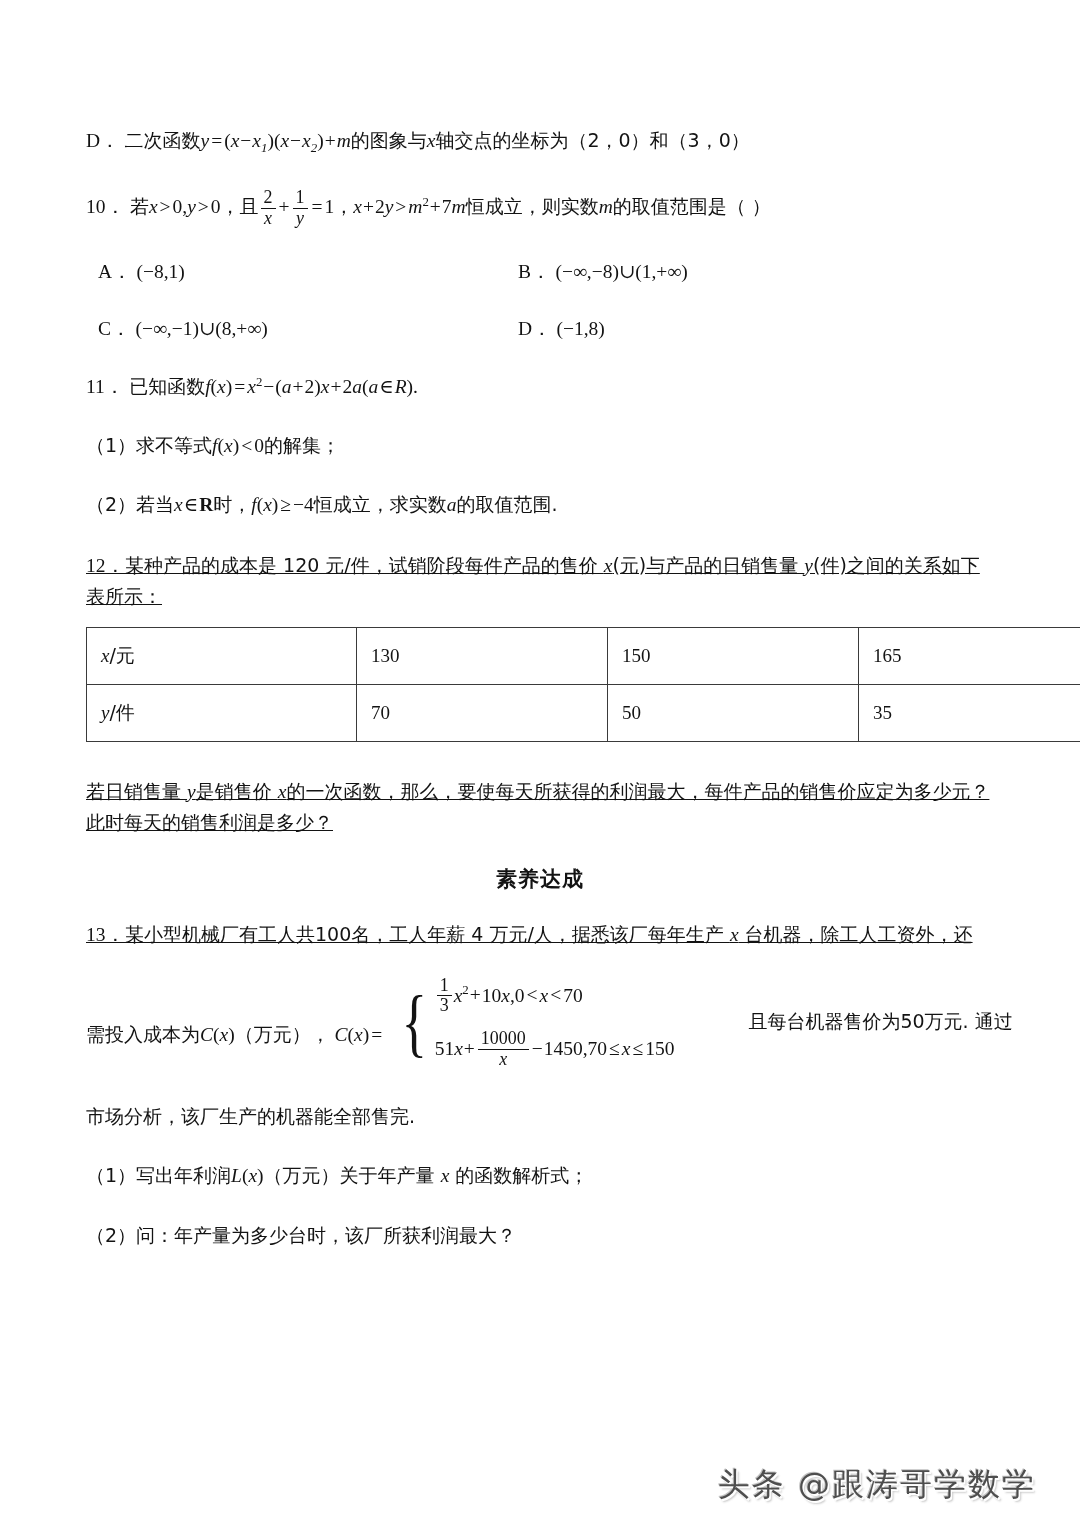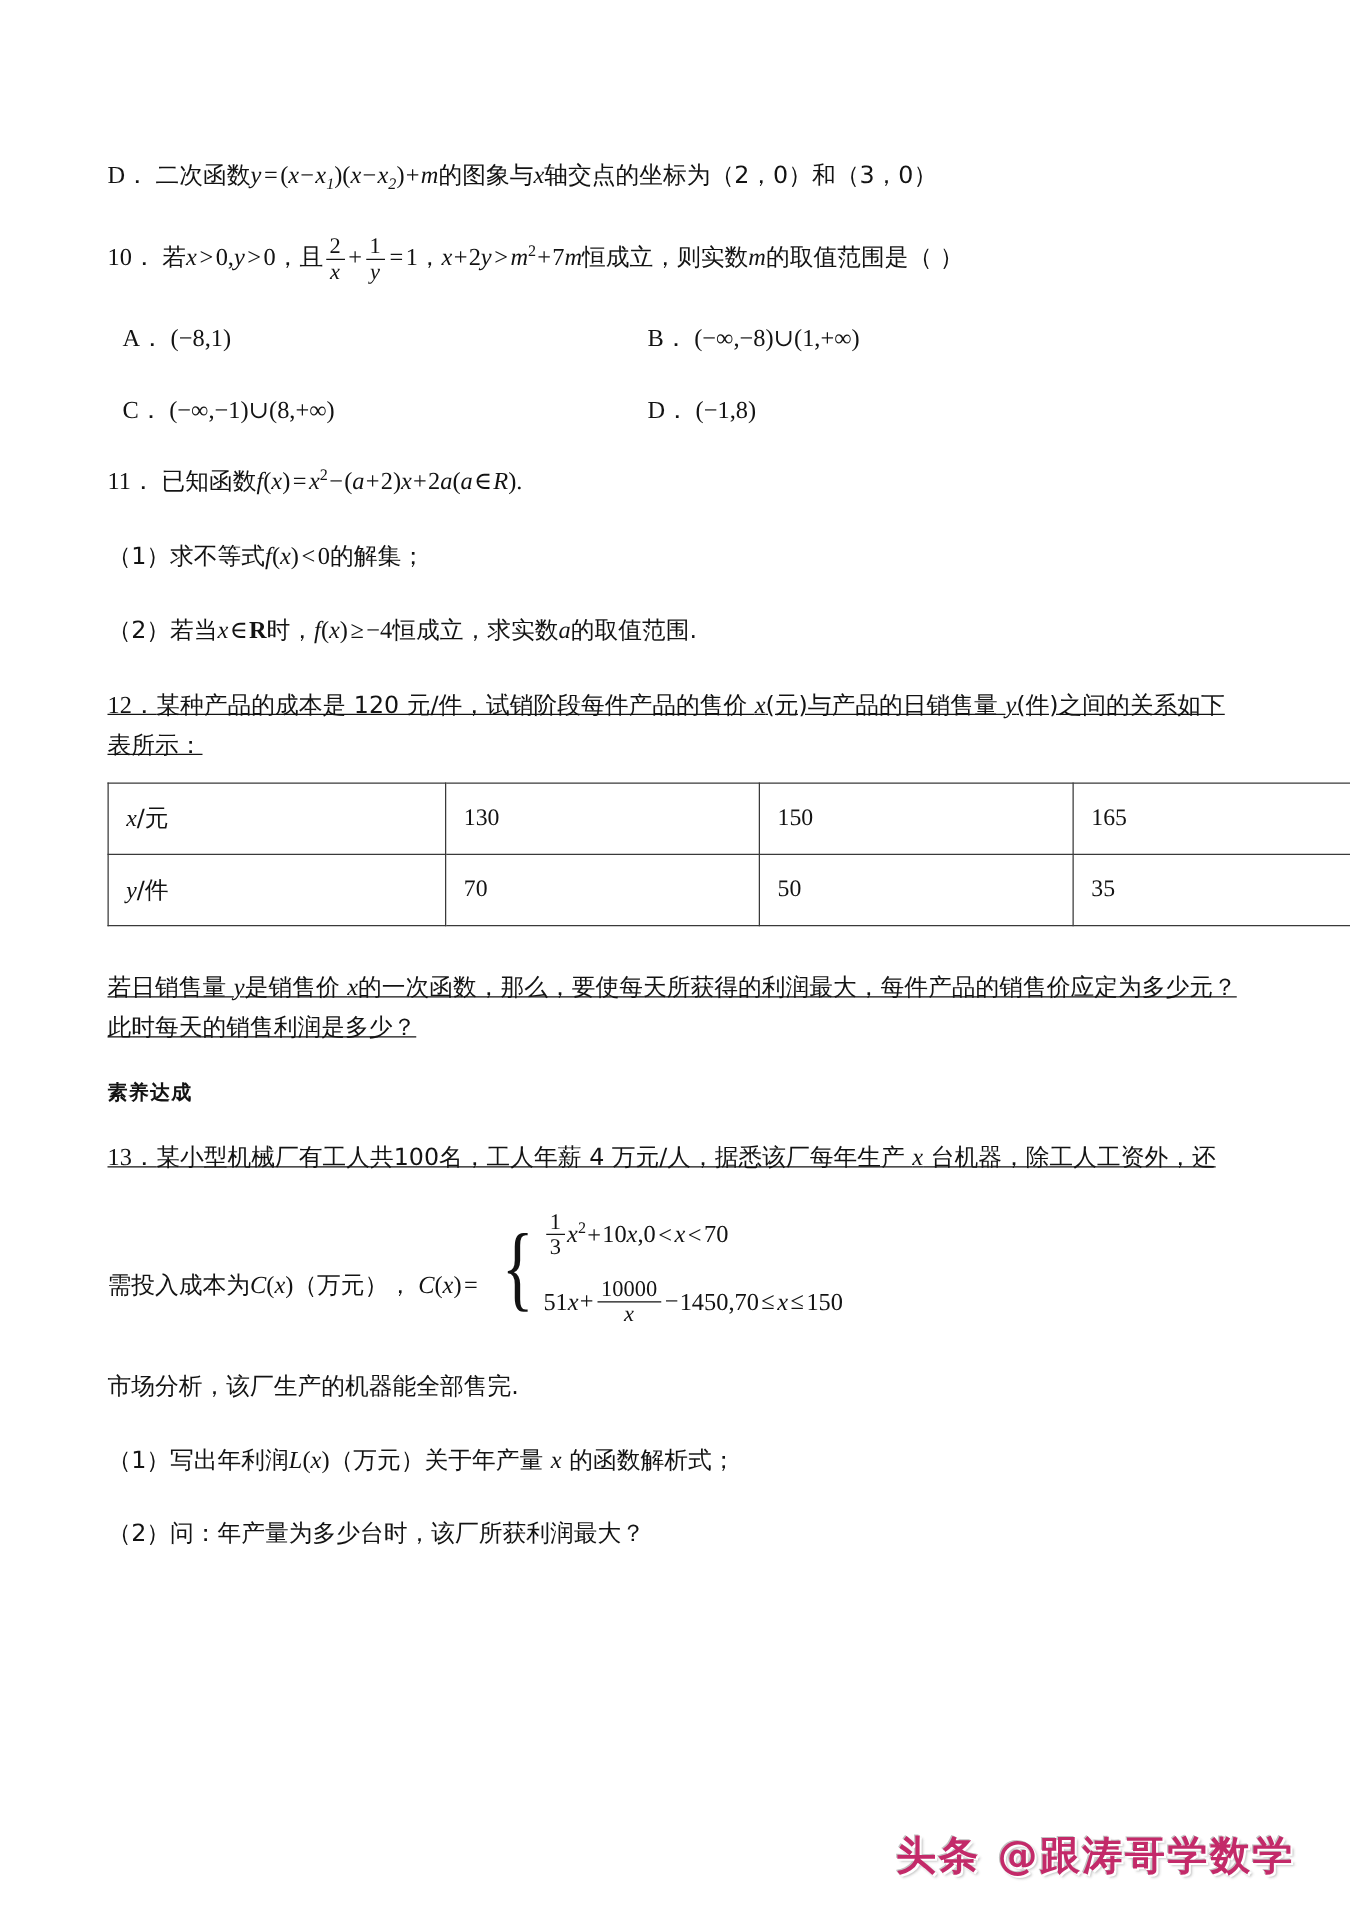--- a/index.html
+++ b/index.html
@@ -117,23 +117,24 @@
     font-size: 19px;
     vertical-align: middle;
   }
   table.dtable td.c0 { width: 241px; }
   table.dtable td.c1 { width: 222px; }
   table.dtable td.c2 { width: 222px; }
   table.dtable td.c3 { width: 221px; }
 
   
   .section-head {
+    text-align: center;
     font-family: "DejaVu Sans", "Liberation Sans", sans-serif;
     font-weight: bold;
-    font-size: 16px;
+    font-size: 21px;
     margin: 26px 0 26px 0;
     letter-spacing: 1px;
   }
 
   
   .piecewise-row {
     display: flex;
     align-items: center;
     font-size: 19.5px;
     margin-bottom: 6px;
@@ -159,24 +160,24 @@
     white-space: nowrap;
     padding-left: 74px;
   }
 
   
   .watermark {
     position: absolute;
     right: 44px;
     bottom: 20px;
     font-family: "DejaVu Sans", "Liberation Sans", sans-serif;
-    font-weight: bold;
+    font-weight: normal;
     font-size: 32px;
     letter-spacing: 2px;
-    color: #be185d;
+    color: #404040;
     white-space: nowrap;
     text-shadow:
       1.5px 1.5px 0 #ffffff,
       -1px -1px 0 #bdbdbd,
       2.5px 2.5px 2px rgba(120,120,120,0.45);
     opacity: 0.92;
   }
   .watermark .wm-at { font-family: "DejaVu Sans", sans-serif; }
 </style>
 </head>
@@ -264,20 +265,21 @@
 
     <div class="piecewise-row" style="margin-top:18px;">
       <span class="pw-lead">
         <span class="cjk">需投入成本为</span><span class="mi">C</span><span class="mn">(</span><span class="mi">x</span><span class="mn">)</span><span class="cjk">（万元），</span>&nbsp;<span class="mi">C</span><span class="mn">(</span><span class="mi">x</span><span class="mn">)</span><span class="mo">=</span>
       </span>
       <span class="pw-brace">{</span>
       <span class="pw-cases">
         <span class="pw-case"><span class="frac frac-sm"><span class="num">1</span><span class="den">3</span></span><span class="mi">x</span><sup class="mn">2</sup><span class="mo-tight">+</span><span class="mn">10</span><span class="mi">x</span><span class="mn">,</span><span class="mn">0</span><span class="mo">&lt;</span><span class="mi">x</span><span class="mo">&lt;</span><span class="mn">70</span></span>
         <span class="pw-case"><span class="mn">51</span><span class="mi">x</span><span class="mo-tight">+</span><span class="frac frac-sm"><span class="num">10000</span><span class="den mi">x</span></span><span class="mo-tight">−</span><span class="mn">1450</span><span class="mn">,</span><span class="mn">70</span><span class="mo">≤</span><span class="mi">x</span><span class="mo">≤</span><span class="mn">150</span></span>
       </span>
+      <span class="pw-tail cjk">且每台机器售价为50万元. 通过</span>
     </div>
 
     <div class="line" style="margin-top:26px;">
       <span class="cjk">市场分析，该厂生产的机器能全部售完.</span>
     </div>
 
     <div class="line" style="margin-top:30px;">
       <span class="cjk">（1）</span><span class="cjk">写出年利润</span><span class="mi">L</span><span class="mn">(</span><span class="mi">x</span><span class="mn">)</span><span class="cjk">（万元）关于年产量 </span><span class="mi">x</span><span class="cjk"> 的函数解析式；</span>
     </div>
 

